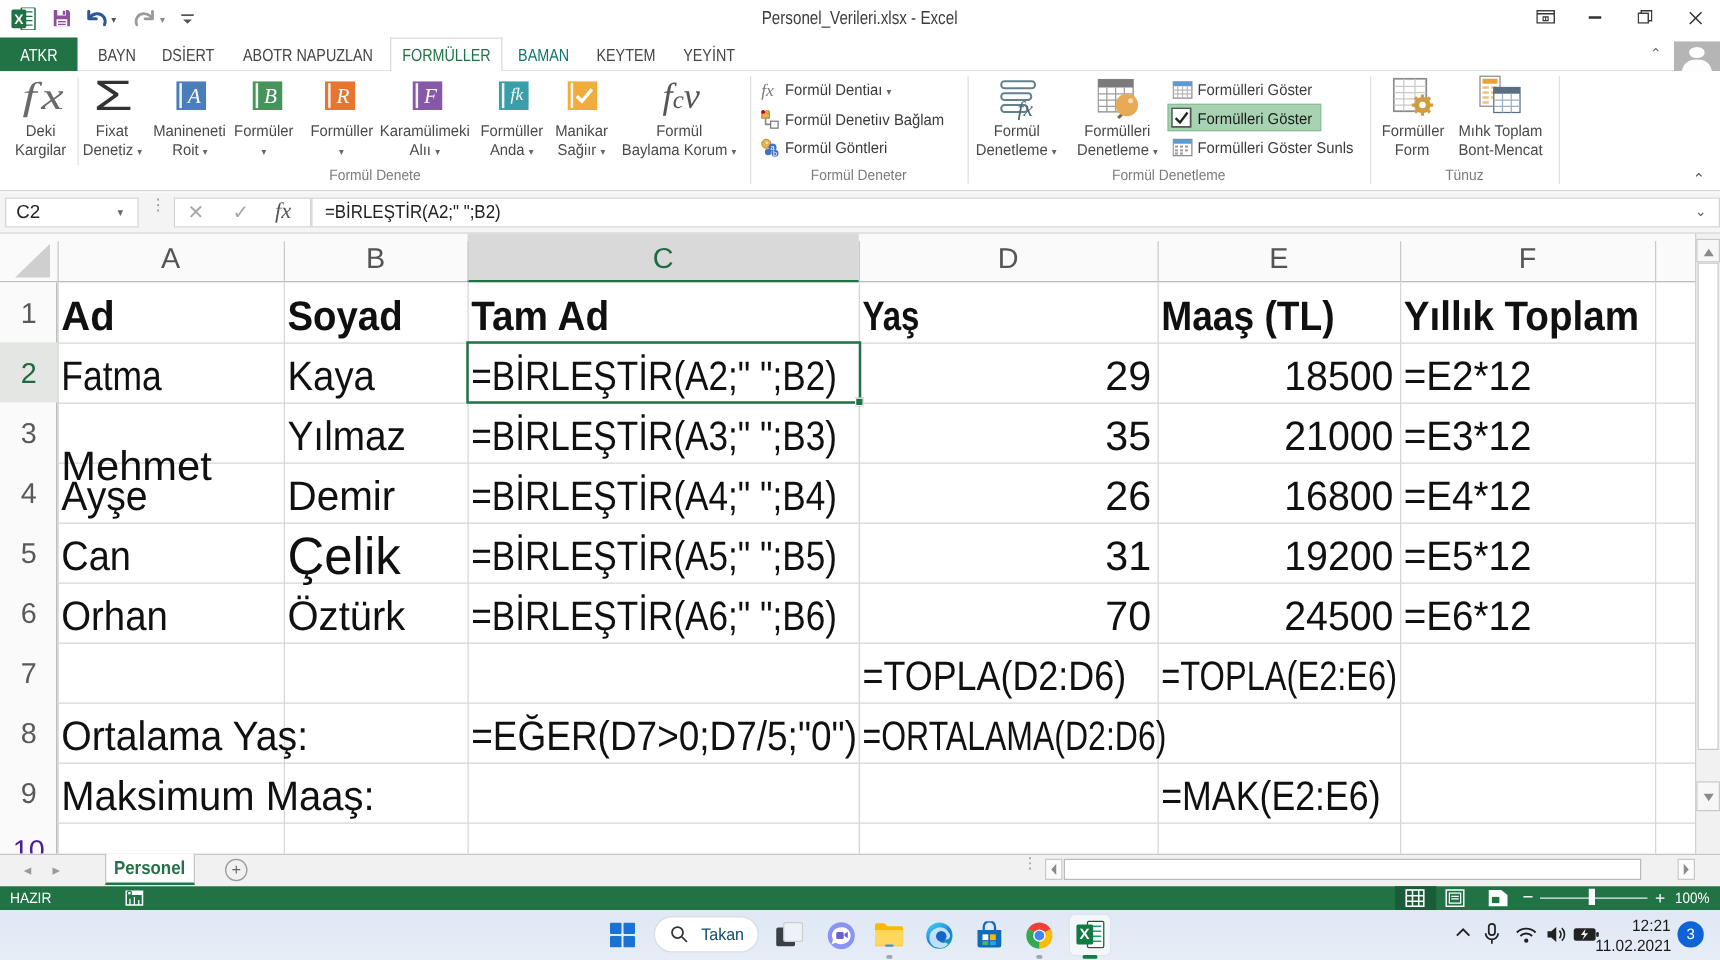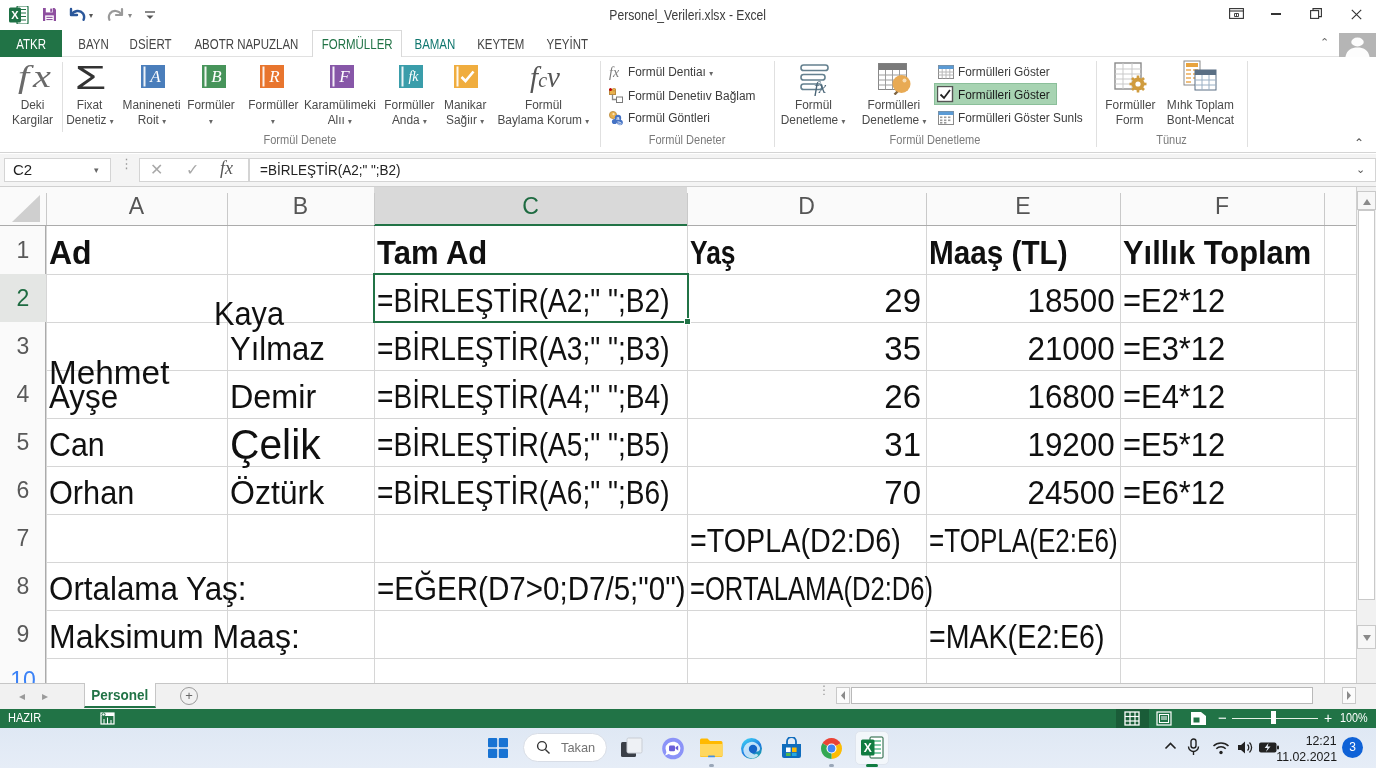--- a/index.html
+++ b/index.html
@@ -320,27 +320,29 @@
 <div class="ab" style="left:46px;top:658px;width:1310px;height:1px;background:#d6d6d6;"></div>
 <div class="ab" style="left:0;top:226px;width:46px;height:48px;text-align:center;line-height:48px;font-size:23px;color:#595959;">1</div>
 <div class="ab" style="left:0;top:274px;width:46px;height:48px;background:#e4e6e4;text-align:center;line-height:48px;font-size:23px;color:#1e6b41;">2</div>
 <div class="ab" style="left:0;top:322px;width:46px;height:48px;text-align:center;line-height:48px;font-size:23px;color:#595959;">3</div>
 <div class="ab" style="left:0;top:370px;width:46px;height:48px;text-align:center;line-height:48px;font-size:23px;color:#595959;">4</div>
 <div class="ab" style="left:0;top:418px;width:46px;height:48px;text-align:center;line-height:48px;font-size:23px;color:#595959;">5</div>
 <div class="ab" style="left:0;top:466px;width:46px;height:48px;text-align:center;line-height:48px;font-size:23px;color:#595959;">6</div>
 <div class="ab" style="left:0;top:514px;width:46px;height:48px;text-align:center;line-height:48px;font-size:23px;color:#595959;">7</div>
 <div class="ab" style="left:0;top:562px;width:46px;height:48px;text-align:center;line-height:48px;font-size:23px;color:#595959;">8</div>
 <div class="ab" style="left:0;top:610px;width:46px;height:48px;text-align:center;line-height:48px;font-size:23px;color:#595959;">9</div>
-<div class="ab" style="left:0;top:658px;width:46px;height:25px;text-align:center;line-height:44px;font-size:23px;color:#3b82f6;overflow:hidden;">10</div>
+<div class="ab" style="left:0;top:658px;width:46px;height:25px;text-align:center;line-height:44px;font-size:23px;color:#4c1d95;overflow:hidden;">10</div>
 <div class="cell" style="left:49px;top:226px;height:48px;line-height:53px;font-size:33px;font-weight:bold;"><span class="cx" style="transform:scaleX(0.97);">Ad</span></div>
+<div class="cell" style="left:230px;top:226px;height:48px;line-height:53px;font-size:33px;font-weight:bold;"><span class="cx" style="transform:scaleX(0.93);">Soyad</span></div>
 <div class="cell" style="left:377px;top:226px;height:48px;line-height:53px;font-size:33px;font-weight:bold;"><span class="cx" style="transform:scaleX(0.94);">Tam Ad</span></div>
 <div class="cell" style="left:690px;top:226px;height:48px;line-height:53px;font-size:33px;font-weight:bold;"><span class="cx" style="transform:scaleX(0.8);">Yaş</span></div>
 <div class="cell" style="left:929px;top:226px;height:48px;line-height:53px;font-size:33px;font-weight:bold;"><span class="cx" style="transform:scaleX(0.9);">Maaş (TL)</span></div>
 <div class="cell" style="left:1123px;top:226px;height:48px;line-height:53px;font-size:33px;font-weight:bold;"><span class="cx" style="transform:scaleX(0.936);">Yıllık Toplam</span></div>
-<div class="cell" style="left:214px;top:274px;height:48px;line-height:53px;font-size:33px;margin-top:13px;"><span class="cx" style="transform:scaleX(0.93);">Kaya</span></div>
+<div class="cell" style="left:49px;top:274px;height:48px;line-height:53px;font-size:33px;"><span class="cx" style="transform:scaleX(0.86);">Fatma</span></div>
+<div class="cell" style="left:230px;top:274px;height:48px;line-height:53px;font-size:33px;"><span class="cx" style="transform:scaleX(0.93);">Kaya</span></div>
 <div class="cell" style="left:377px;top:274px;height:48px;line-height:53px;font-size:33px;"><span class="cx" style="transform:scaleX(0.852);">=BİRLEŞTİR(A2;" ";B2)</span></div>
 <div class="cell" style="right:455px;top:274px;height:48px;line-height:53px;font-size:33px;margin-left:30px;"><span class="rx" style="transform:scaleX(1.0);">29</span></div>
 <div class="cell" style="right:261px;top:274px;height:48px;line-height:53px;font-size:33px;"><span class="rx" style="transform:scaleX(0.952);">18500</span></div>
 <div class="cell" style="left:1123px;top:274px;height:48px;line-height:53px;font-size:33px;"><span class="cx" style="transform:scaleX(0.936);">=E2*12</span></div>
 <div class="cell" style="left:49px;top:322px;height:48px;line-height:53px;font-size:33px;margin-top:24px;"><span class="cx" style="transform:scaleX(1.01);">Mehmet</span></div>
 <div class="cell" style="left:230px;top:322px;height:48px;line-height:53px;font-size:33px;"><span class="cx" style="transform:scaleX(0.94);">Yılmaz</span></div>
 <div class="cell" style="left:377px;top:322px;height:48px;line-height:53px;font-size:33px;"><span class="cx" style="transform:scaleX(0.852);">=BİRLEŞTİR(A3;" ";B3)</span></div>
 <div class="cell" style="right:455px;top:322px;height:48px;line-height:53px;font-size:33px;"><span class="rx" style="transform:scaleX(1.0);">35</span></div>
 <div class="cell" style="right:261px;top:322px;height:48px;line-height:53px;font-size:33px;"><span class="rx" style="transform:scaleX(0.952);">21000</span></div>
 <div class="cell" style="left:1123px;top:322px;height:48px;line-height:53px;font-size:33px;"><span class="cx" style="transform:scaleX(0.936);">=E3*12</span></div>
@@ -434,21 +436,21 @@
         <rect x="10.8" y="0" width="9.2" height="9.2" rx="1"></rect>
         <rect x="0" y="10.8" width="9.2" height="9.2" rx="1"></rect>
         <rect x="10.8" y="10.8" width="9.2" height="9.2" rx="1"></rect>
       </g>
     </svg>
 <div class="ab" style="left:523px;top:733px;width:84px;height:29px;background:#fff;border:1px solid #d8dde6;border-radius:15px;box-sizing:border-box;"></div>
 <svg class="ab" style="left:536px;top:740px" width="15" height="15" viewBox="0 0 15 15">
       <circle cx="6" cy="6" r="4.4" fill="none" stroke="#333" stroke-width="1.4"></circle>
       <line x1="9.4" y1="9.4" x2="13.5" y2="13.5" stroke="#333" stroke-width="1.4"></line>
     </svg>
-<div class="ab" style="left:561px;top:733px;height:29px;line-height:29px;font-size:13.5px;color:#737373;"><span class="cx" style="transform:scaleX(.95);transform-origin:0 50%;">Takan</span></div>
+<div class="ab" style="left:561px;top:733px;height:29px;line-height:29px;font-size:13.5px;color:#0c4a6e;"><span class="cx" style="transform:scaleX(.95);transform-origin:0 50%;">Takan</span></div>
 <svg class="ab" style="left:620px;top:737px" width="24" height="23" viewBox="0 0 24 23">
       <rect x="1" y="5" width="15" height="15" rx="1.5" fill="#3a3f47"></rect>
       <rect x="7" y="1" width="15" height="15" rx="1.5" fill="#eef1f5" stroke="#c9cdd4"></rect>
     </svg>
 <svg class="ab" style="left:661px;top:737px" width="24" height="23" viewBox="0 0 24 23">
       <circle cx="12" cy="11.5" r="10.8" fill="#8b93f8"></circle>
       <path d="M4.5 11.5 a7.5 6.8 0 1 1 3.2 5.6 l-3.6 1.3 1.3 -3.2 z" fill="#fff"></path>
       <rect x="8" y="8.6" width="6" height="5.6" rx="1.2" fill="#6b5fd8"></rect>
       <path d="M14.6 10.2 l2.6 -1.8 v5.2 l-2.6 -1.8 z" fill="#6b5fd8"></path>
     </svg>

